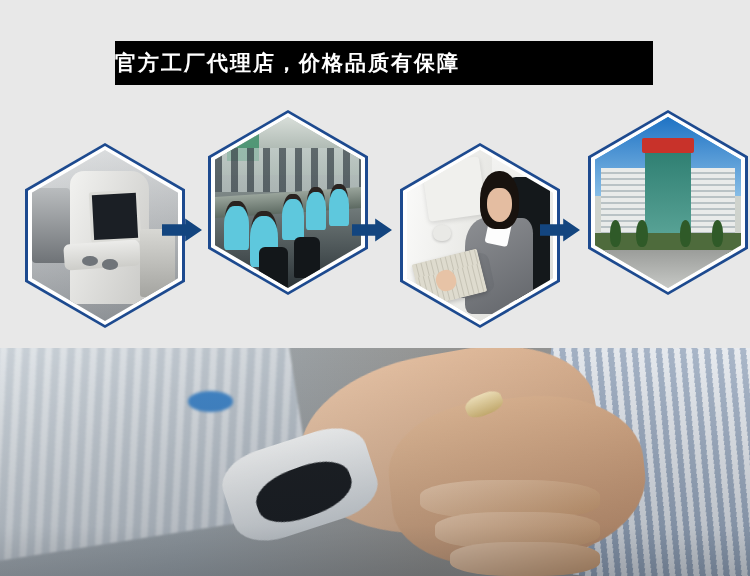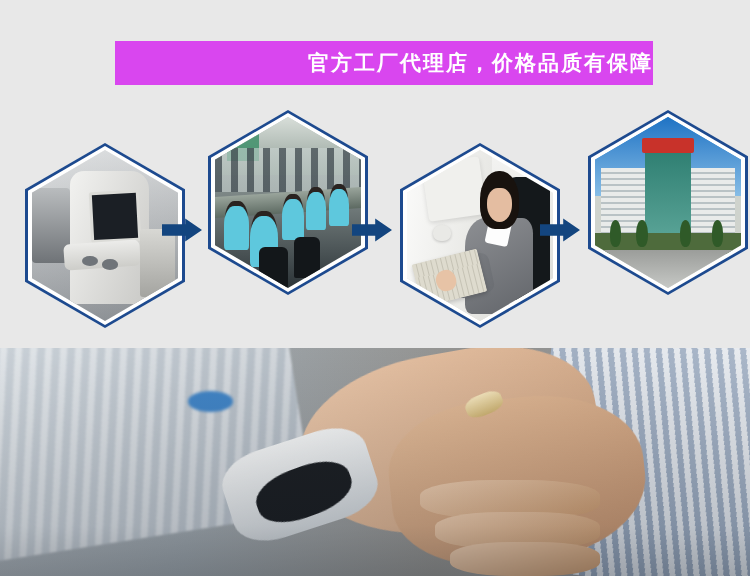--- a/index.html
+++ b/index.html
@@ -12,24 +12,24 @@
     position: relative;
     width: 750px; height: 576px;
     background: #e8e8e8;
   }
 
   
   #header-banner {
     position: absolute;
     left: 115px; top: 41px;
     width: 538px; height: 44px;
-    background: #d946ef;
+    background: #000000;
     display: flex;
     align-items: center;
-    justify-content: flex-end;
+    justify-content: flex-start;
   }
   #header-banner .title {
     color: #ffffff;
     font-size: 21px;
     font-weight: bold;
     letter-spacing: 2px;
     white-space: nowrap;
   }
 
   

